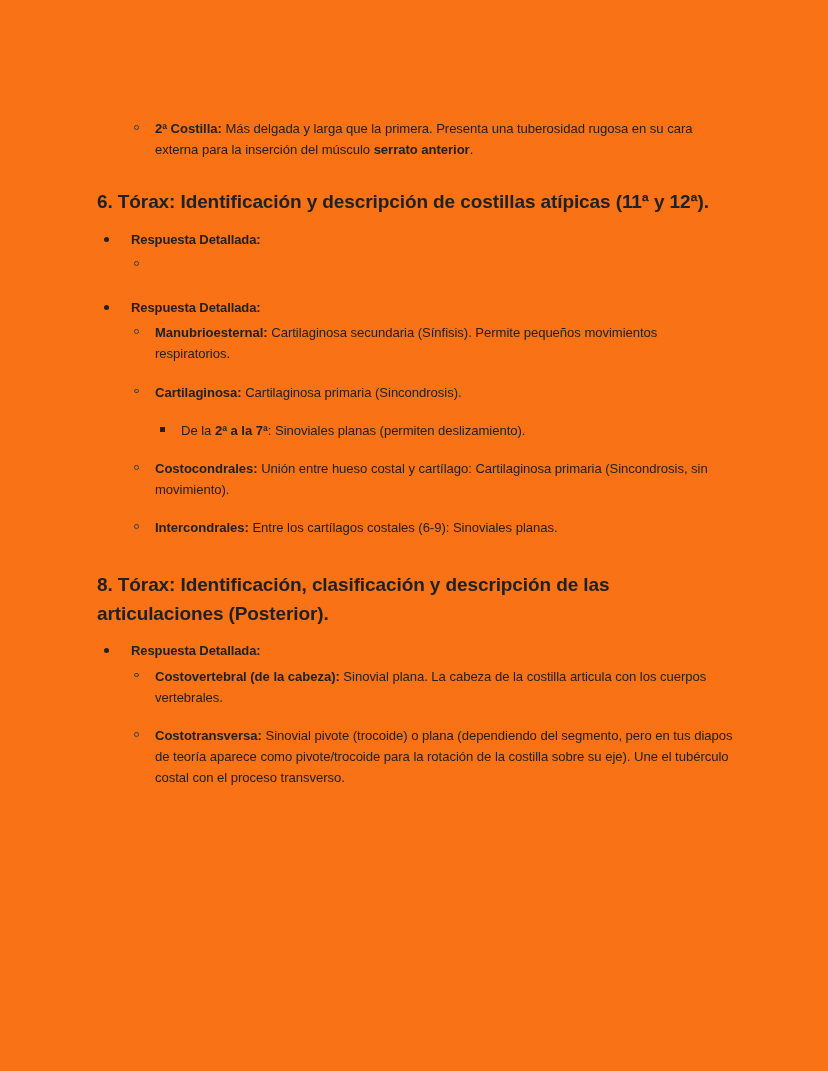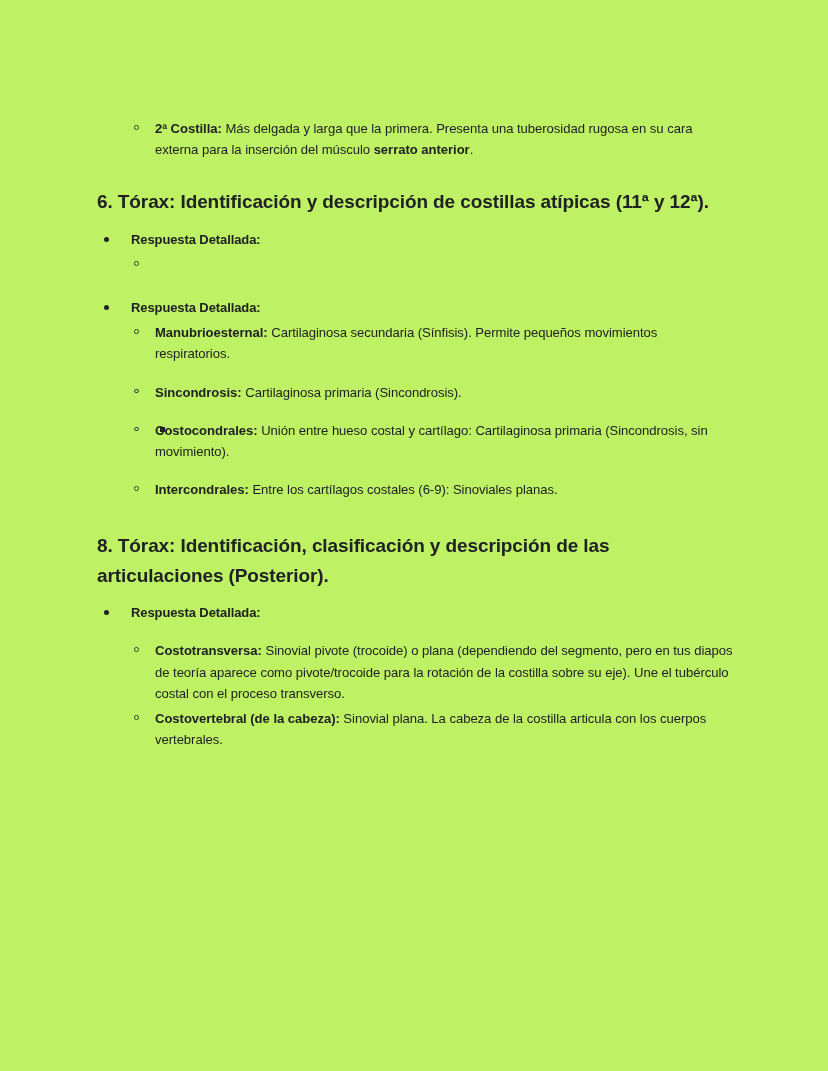--- a/index.html
+++ b/index.html
@@ -4,21 +4,21 @@
 <style>
   html, body {
     margin: 0;
     padding: 0;
     background: #ffffff;
   }
   .page {
     position: relative;
     width: 828px;
     height: 1071px;
-    background: #bef264;
+    background: #f97316;
     margin: 0 auto;
     overflow: hidden;
     font-family: "Liberation Sans", sans-serif;
     color: #202124;
     -webkit-font-smoothing: antialiased;
   }
   .content {
     position: absolute;
     left: 97px;
     top: 118px;
@@ -128,30 +128,31 @@
       <span class="t">Respuesta Detallada:</span>
     </div>
 
     <div class="lvl2">
       <span class="marker"></span>
       <span class="t"><b>Manubrioesternal:</b><span> Cartilaginosa secundaria (Sínfisis). Permite pequeños movimientos respiratorios.</span></span>
     </div>
 
     <div class="lvl2 spaced">
       <span class="marker"></span>
-      <span class="t"><b>Sincondrosis:</b><span> Cartilaginosa primaria (Sincondrosis).</span></span>
+      <span class="t"><b>Cartilaginosa:</b><span> Cartilaginosa primaria (Sincondrosis).</span></span>
     </div>
 
 
     <div class="lvl3">
       <span class="marker"></span>
     </div>
 
     <div class="lvl3">
       <span class="marker"></span>
+      <span class="t"><span>De la </span><b>2ª a la 7ª</b><span>: Sinoviales planas (permiten deslizamiento).</span></span>
     </div>
 
     <div class="lvl2 spaced">
       <span class="marker"></span>
       <span class="t"><b>Costocondrales:</b><span> Unión entre hueso costal y cartílago: Cartilaginosa primaria (Sincondrosis, sin movimiento).</span></span>
     </div>
 
     <div class="lvl2 spaced">
       <span class="marker"></span>
       <span class="t"><b>Intercondrales:</b><span> Entre los cartílagos costales (6-9): Sinoviales planas.</span></span>
@@ -159,24 +160,24 @@
 
     <div class="block-gap-heading"></div>
 
     <div class="heading">8. Tórax: Identificación, clasificación y descripción de las articulaciones (Posterior).</div>
 
     <div class="lvl1">
       <span class="marker"></span>
       <span class="t">Respuesta Detallada:</span>
     </div>
 
+    <div class="lvl2">
+      <span class="marker"></span>
+      <span class="t"><b>Costovertebral (de la cabeza):</b><span> Sinovial plana. La cabeza de la costilla articula con los cuerpos vertebrales.</span></span>
+    </div>
+
     <div class="lvl2 spaced">
       <span class="marker"></span>
       <span class="t"><b>Costotransversa:</b><span> Sinovial pivote (trocoide) o plana (dependiendo del segmento, pero en tus diapos de teoría aparece como pivote/trocoide para la rotación de la costilla sobre su eje). Une el tubérculo costal con el proceso transverso.</span></span>
-    </div>
-
-    <div class="lvl2">
-      <span class="marker"></span>
-      <span class="t"><b>Costovertebral (de la cabeza):</b><span> Sinovial plana. La cabeza de la costilla articula con los cuerpos vertebrales.</span></span>
     </div>
 
   </div>
 </div>
 
 </body></html>

